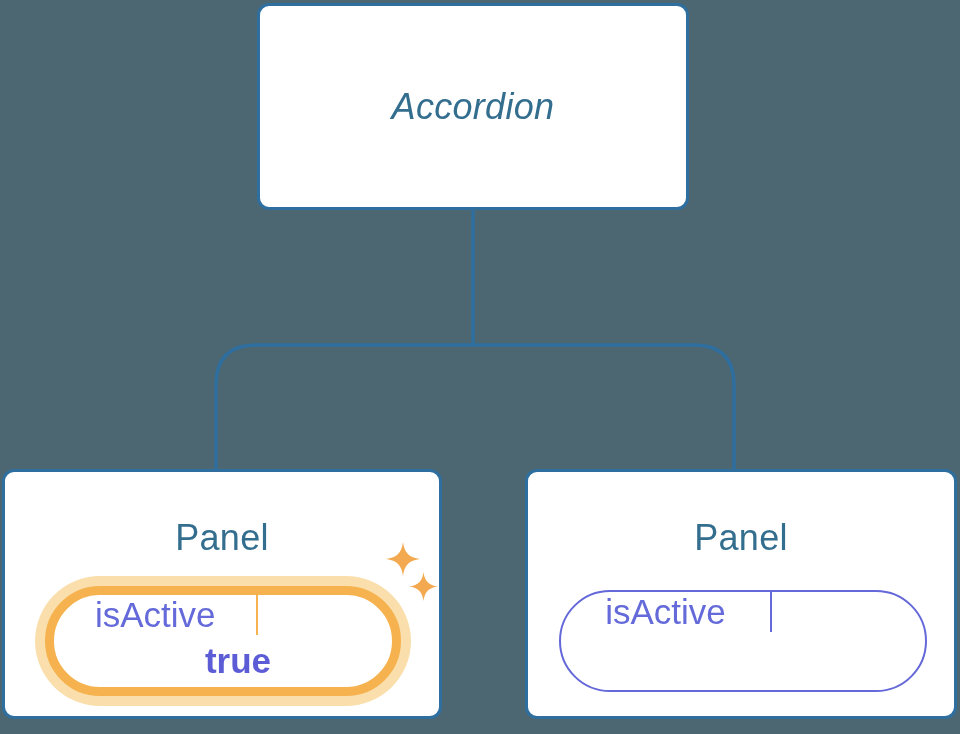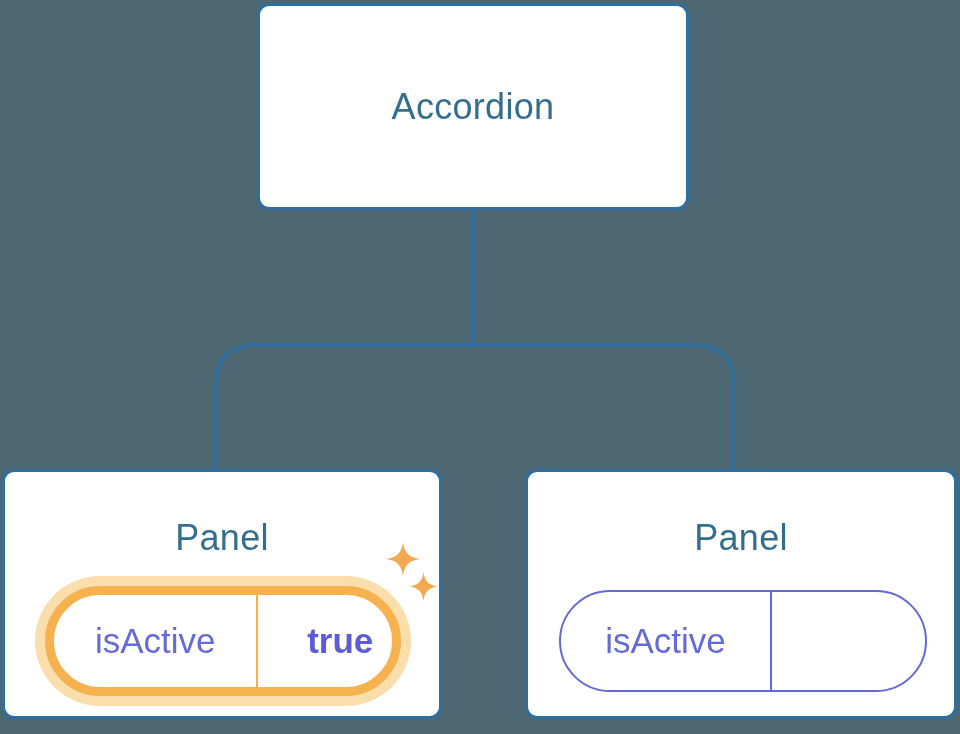--- a/index.html
+++ b/index.html
@@ -41,20 +41,21 @@
     border-radius: 12px;
   }
   .root-node {
     left: 257px;
     top: 3px;
     width: 432px;
     height: 207px;
     display: flex;
     align-items: center;
     justify-content: center;
+    font-style: italic;
   }
   .node-title {
     font-size: 36px;
     font-weight: 500;
     color: var(--title-text, #346E8F);
     letter-spacing: 0.3px;
   }
   .panel-node {
     top: 469px;
     height: 250px;
@@ -74,20 +75,21 @@
     width: 100%;
     text-align: center;
     display: block;
   }
   .state-pill {
     position: absolute;
     display: flex;
     box-sizing: border-box;
     background: var(--box-fill, #ffffff);
     align-items: stretch;
+    flex-direction: column;
   }
   .pill-active {
     left: 40px;
     top: 114px;
     width: 356px;
     height: 110px;
     border: 9px solid var(--pill-border-active, #F5B24E);
     border-radius: 58px;
     box-shadow: 0 0 0 10px var(--pill-glow, #FADFAC);
   }

